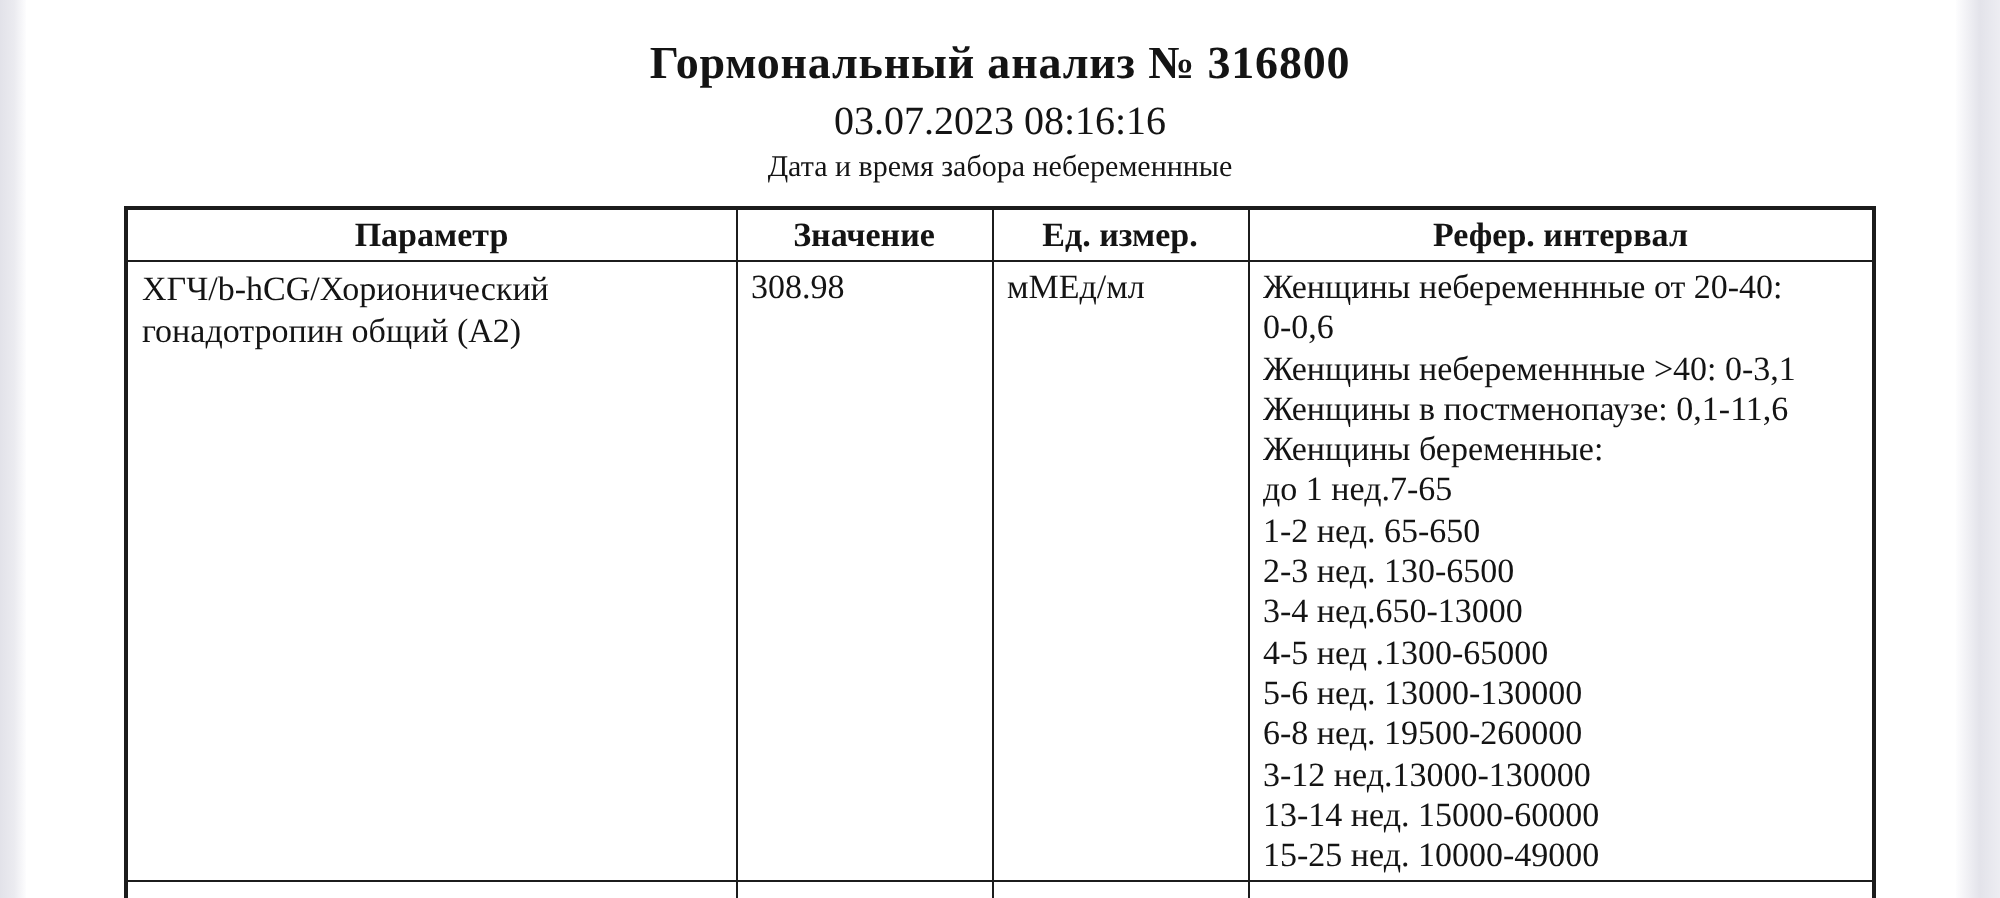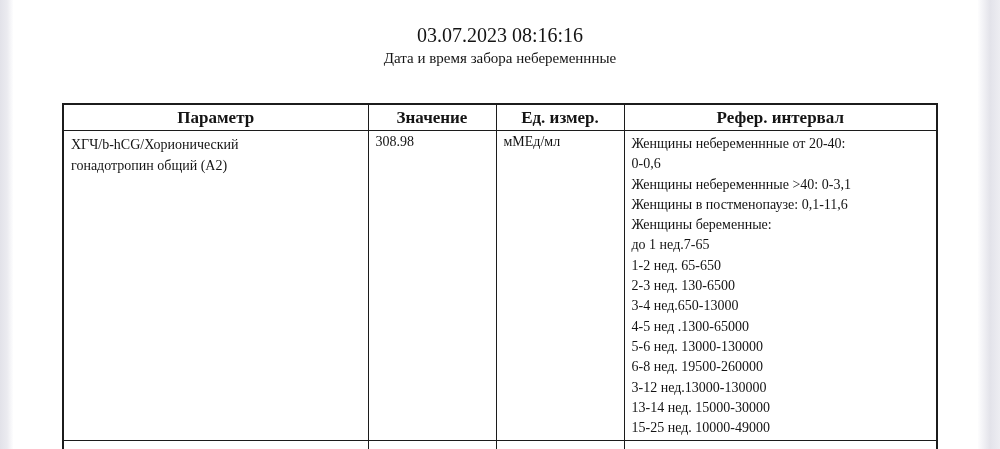--- a/index.html
+++ b/index.html
@@ -70,21 +70,21 @@
     font-size: 17px;
     font-weight: bold;
     text-align: center;
     text-decoration-thickness: 2px;
     text-underline-offset: 2px;
     height: 25px;
     padding: 0;
   }
   table.results td {
     vertical-align: top;
-    font-size: 14px;
+    font-size: 17px;
     padding: 3px 7px 2px 7px;
     font-family: Liberation Serif, serif;
   }
   td.cell-param .param-text {
     display: inline-block;
     max-width: 238px;
     line-height: 21px;
   }
   td.cell-value, td.cell-unit {
     text-align: left;
@@ -100,20 +100,21 @@
     height: 34px;
   }
 </style>
 </head>
 <body>
 
 <div class="edge-strip edge-left"></div>
 <div class="edge-strip edge-right"></div>
 
 <div class="header-block">
+  <div class="doc-title">Гормональный анализ № 316800</div>
   <div class="doc-datetime">03.07.2023 08:16:16</div>
   <div class="doc-subtitle">Дата и время забора небеременнные</div>
 </div>
 
 <div class="table-wrap">
   <table class="results">
     <colgroup>
       <col style="width:305px">
       <col style="width:128px">
       <col style="width:128px">
@@ -141,21 +142,21 @@
             <div>Женщины в постменопаузе: 0,1-11,6</div>
             <div>Женщины беременные:</div>
             <div>до 1 нед.7-65</div>
             <div>1-2 нед. 65-650</div>
             <div>2-3 нед. 130-6500</div>
             <div>3-4 нед.650-13000</div>
             <div>4-5 нед .1300-65000</div>
             <div>5-6 нед. 13000-130000</div>
             <div>6-8 нед. 19500-260000</div>
             <div>3-12 нед.13000-130000</div>
-            <div>13-14 нед. 15000-30000</div>
+            <div>13-14 нед. 15000-60000</div>
             <div>15-25 нед. 10000-49000</div>
           </td>
       </tr>
       <tr class="stub-row">
         <td></td>
         <td></td>
         <td></td>
         <td></td>
       </tr>
     </tbody>

